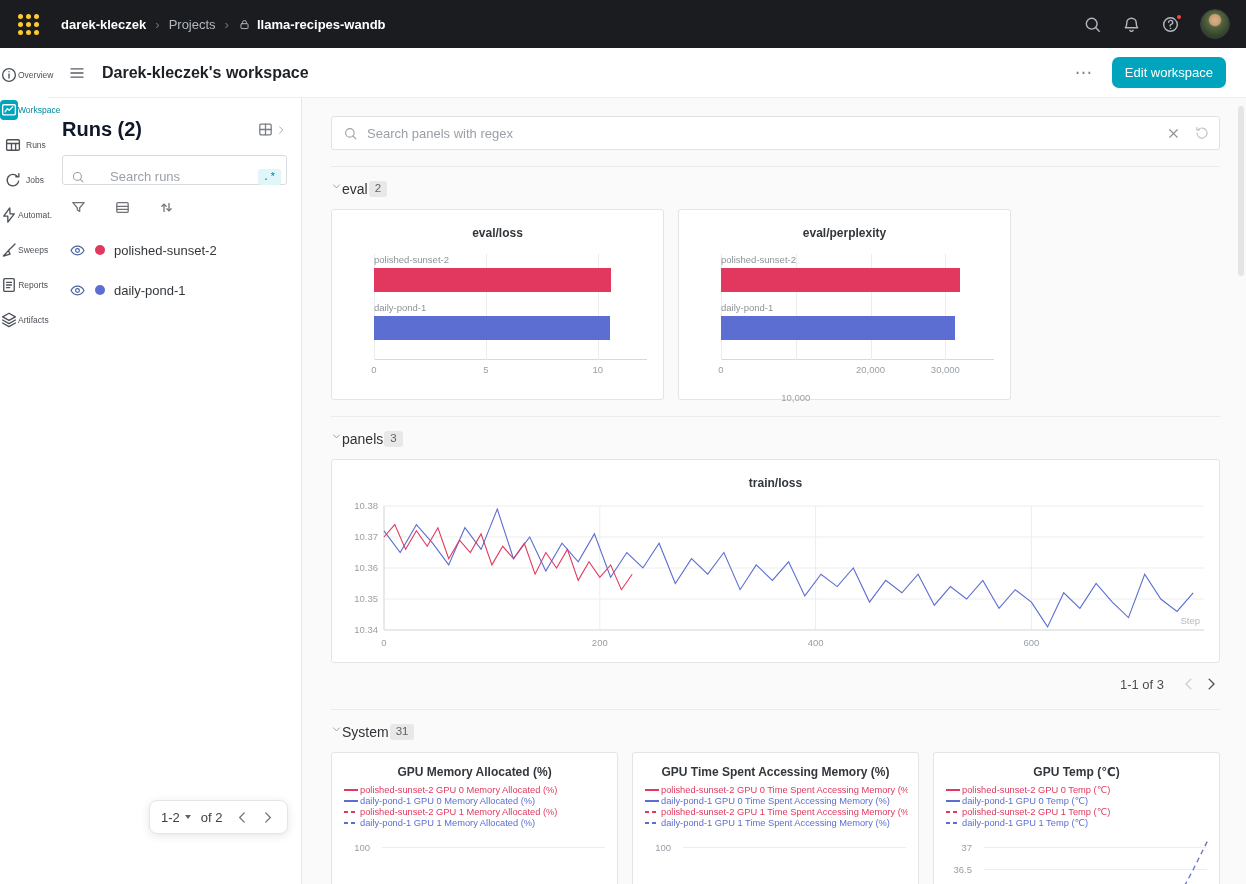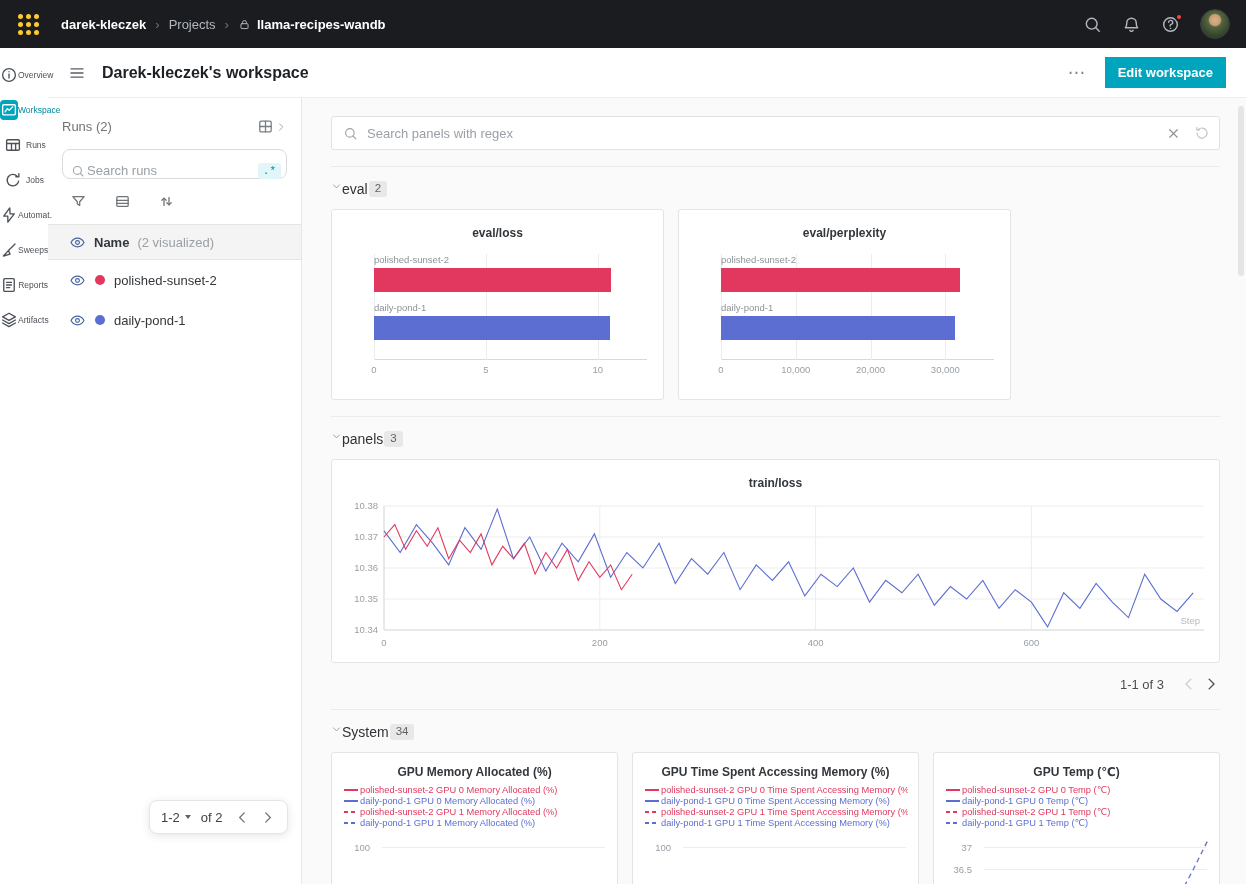--- a/index.html
+++ b/index.html
@@ -36,34 +36,34 @@
   .rail-item.active span{color:#00889e;font-weight:400}
 
   
   .ws-header{position:absolute;left:48px;right:0;top:48px;height:50px;background:#fff;
     border-bottom:1px solid #ededed;display:flex;align-items:center;padding:0 20px;z-index:9}
   .burger{width:18px;height:18px;color:#5a5f66;cursor:pointer}
   .ws-title{font-size:16px;font-weight:700;color:#1d2125;margin-left:16px}
   .ws-actions{margin-left:auto;display:flex;align-items:center;gap:18px}
   .more-btn{color:#7d8288;font-size:17px;letter-spacing:2px;cursor:pointer;background:none;border:none;
     font-family:inherit}
-  .edit-btn{background:#00a5bd;color:#fff;font-size:13px;font-weight:700;padding:8px 13px;border-radius:0;
+  .edit-btn{background:#00a5bd;color:#fff;font-size:13px;font-weight:400;padding:8px 13px;border-radius:7px;
     border:none;cursor:pointer;font-family:inherit}
 
   
   .runs-panel{position:absolute;left:48px;top:98px;bottom:0;width:254px;background:#fff;
     border-right:1px solid #e7e7e7;z-index:5}
   .rp-top{padding:20px 14px 0}
   .rp-titlerow{display:flex;align-items:center;justify-content:space-between}
-  .rp-title{font-size:13px;font-weight:400;color:#737373}
+  .rp-title{font-size:20px;font-weight:700;color:#0f172a}
   .rp-toggle{display:flex;align-items:center;gap:1px;color:#787d83;cursor:pointer}
   .rp-toggle .ric{width:17px;height:17px}
   .rp-toggle .chv{width:12px;height:12px;color:#9aa0a6}
-  .rp-search{margin-top:14px;height:30px;border:1px solid #d9dbdf;border-radius:8px;display:flex;
-    align-items:center;padding:13px 5px 0 8px;gap:2px;color:#9aa0a6;background:#fff}
+  .rp-search{margin-top:14px;height:30px;border:1px solid #d9dbdf;border-radius:3px;display:flex;
+    align-items:center;padding:13px 5px 0 8px;gap:25px;color:#9aa0a6;background:#fff}
   .rp-search .sic{width:14px;height:14px;flex:0 0 auto}
   .rp-search input{border:none;outline:none;flex:1;min-width:0;font-size:13px;color:#33373b;font-family:inherit}
   .rp-search input::placeholder{color:#9aa0a6}
   .regex-chip{font-family:"Liberation Mono","DejaVu Sans Mono",monospace;font-size:11px;color:#00879e;
     background:#e0f6f9;border-radius:3px;padding:2px 5px;cursor:pointer}
   .rp-tools{display:flex;gap:27px;color:#6f7378;padding:14px 8px 14px}
   .rp-tools .ric{width:17px;height:17px;cursor:pointer}
   .rp-band{background:#f4f4f4;border-top:1px solid #e4e4e4;border-bottom:1px solid #e4e4e4;height:36px;
     display:flex;align-items:center;gap:8px;padding:0 14px 0 21px}
   .eye{width:17px;height:17px;color:#46629c;cursor:pointer;flex:0 0 auto}
@@ -328,30 +328,20 @@
       <span class="ric">
         <svg class="ic" viewBox="0 0 24 24" width="17" height="17">
             <path d="M8.5 17.5v-10"></path>
             <polyline points="5.5 10.3 8.5 7.3 11.5 10.3"></polyline>
             <path d="M15.5 6.5v10"></path>
             <polyline points="12.5 13.7 15.5 16.7 18.5 13.7"></polyline>
           </svg>
       </span>
     </div>
   </div>
-  <div class="rp-band">
-    <span class="eye">
-      <svg class="ic" viewBox="0 0 24 24" width="17" height="17">
-          <path d="M2.8 12S6.2 5.9 12 5.9 21.2 12 21.2 12 17.8 18.1 12 18.1 2.8 12 2.8 12z"></path>
-          <circle cx="12" cy="12" r="2.7"></circle>
-        </svg>
-    </span>
-    <span class="nm">Name</span>
-    <span class="viz">(2 visualized)</span>
-  </div>
   <div class="run-row">
     <span class="eye">
       <svg class="ic" viewBox="0 0 24 24" width="17" height="17">
           <path d="M2.8 12S6.2 5.9 12 5.9 21.2 12 21.2 12 17.8 18.1 12 18.1 2.8 12 2.8 12z"></path>
           <circle cx="12" cy="12" r="2.7"></circle>
         </svg>
     </span>
     <span class="dot" style="background: rgb(226, 56, 95);"></span>
     <span class="run-name">polished-sunset-2</span>
   </div>
@@ -444,21 +434,21 @@
               <div class="vgrid" style="left: 54.7945%;"></div>
               <div class="vgrid" style="left: 82.1918%;"></div>
               <div class="blabel">polished-sunset-2</div>
               <div class="bbar" style="width: 87.6712%; background: rgb(226, 56, 95);"></div>
               <div class="blabel">daily-pond-1</div>
               <div class="bbar" style="width: 85.7534%; background: rgb(92, 110, 209);"></div>
             </div>
         </div>
         <div class="bticks">
             <span class="btick" style="left: 0%;">0</span>
-            <span class="btick" style="left: 27.3973%;">10,000</span>
+            <span class="btick" style="left: 27.3973%; margin-top: 28px;">10,000</span>
             <span class="btick" style="left: 54.7945%;">20,000</span>
             <span class="btick" style="left: 82.1918%;">30,000</span>
           </div>
       </div>
     </div>
   </div>
 
   <div class="section">
     <div class="sec-head">
       <svg class="ic chev-d" viewBox="0 0 24 24">
@@ -511,21 +501,21 @@
       </span>
     </div>
   </div>
 
   <div class="section">
     <div class="sec-head">
       <svg class="ic chev-d" viewBox="0 0 24 24">
           <polyline points="5.5 8.5 12 15 18.5 8.5"></polyline>
         </svg>
       <span class="sec-label">System</span>
-      <span class="sec-count">34</span>
+      <span class="sec-count">31</span>
     </div>
     <div class="panel-row">
       <div class="panel sys">
         <div class="panel-title">GPU Memory Allocated (%)</div>
         <div class="legend">
             <div class="legrow">
               <span class="legmark" style="color: rgb(226, 56, 95);"></span>
               <span class="legtext" style="color: rgb(226, 56, 95);">polished-sunset-2 GPU 0 Memory Allocated (%)</span>
             </div>
             <div class="legrow">

